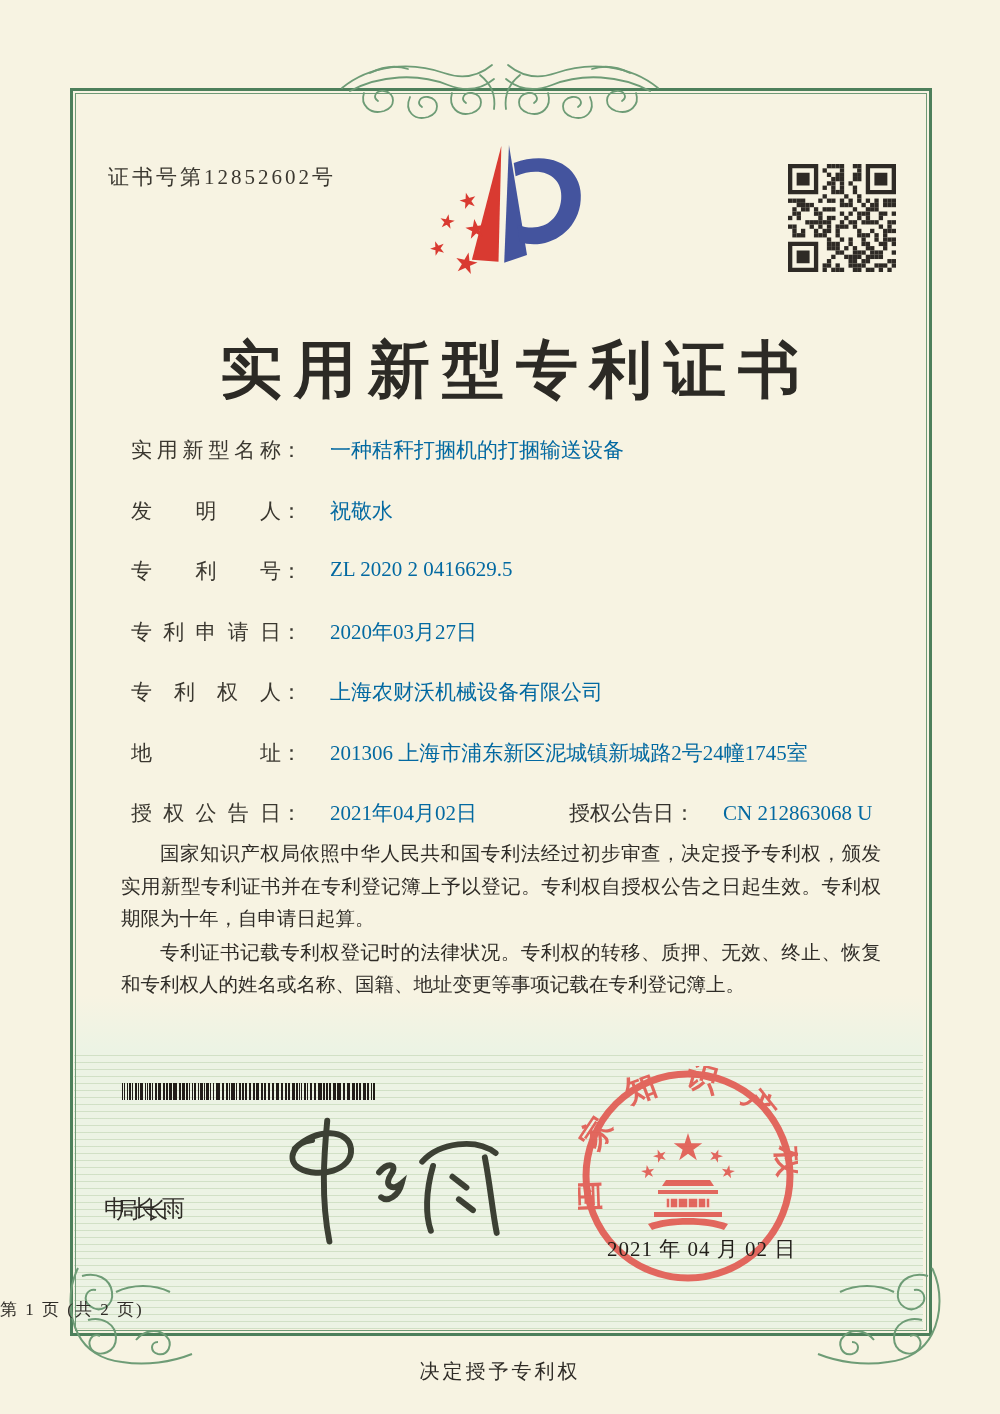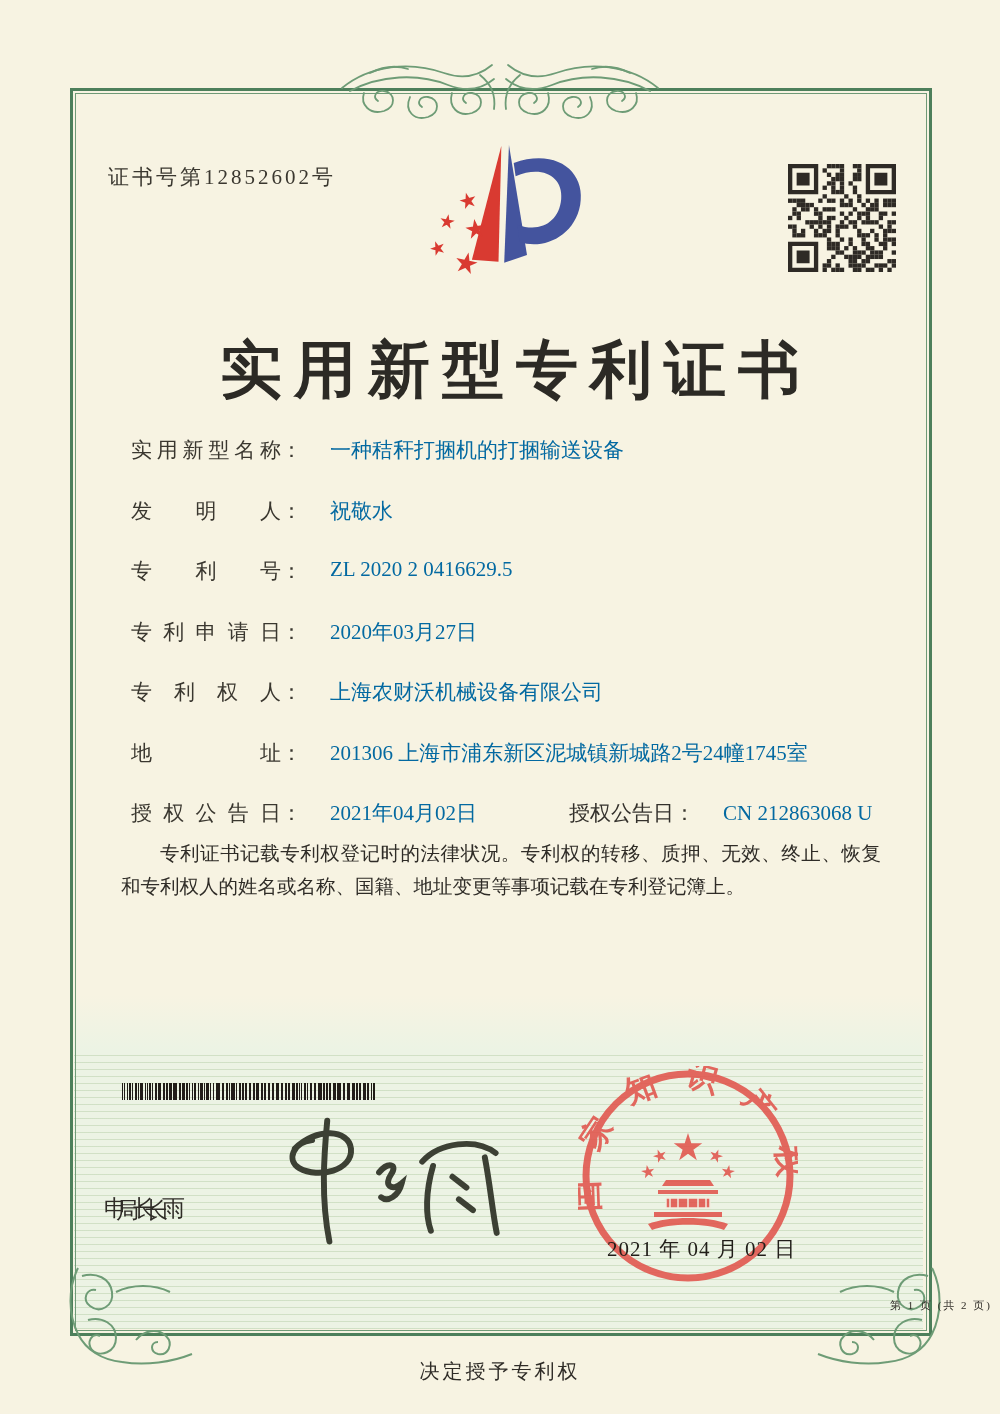--- a/index.html
+++ b/index.html
@@ -65,21 +65,21 @@
   .officer-title{position:absolute;left:116px;top:1148px;z-index:6;font-size:23px;letter-spacing:6px;color:#2f2c27;margin-top:47px;}
   .officer-name{position:absolute;left:104px;top:1193px;z-index:6;font-size:23px;letter-spacing:6px;color:#2f2c27;}
   .signature{position:absolute;left:262px;top:1112px;z-index:6;}
   .seal{position:absolute;left:578px;top:1066px;z-index:6;}
   .seal-date{
     position:absolute;left:607px;top:1235px;z-index:7;
     font-size:21px;letter-spacing:1px;color:#211e19;white-space:nowrap;
   }
   .page-info{
     position:absolute;left:0;top:1298px;width:992px;z-index:6;
-    text-align:right;font-size:11px;letter-spacing:2px;color:#2f2c27;
+    text-align:left;font-size:17px;letter-spacing:2px;color:#2f2c27;
   }
   .footer-note{
     position:absolute;left:0;top:1358px;width:1000px;z-index:6;
     text-align:center;font-size:20px;letter-spacing:3px;color:#2f2c27;
   }
   
   .orn-top{position:absolute;left:340px;top:53px;z-index:6;}
   .fl-bl{position:absolute;left:62px;top:1262px;z-index:6;}
   .fl-br{position:absolute;left:808px;top:1262px;z-index:6;transform:scaleX(-1);}
 </style>
@@ -405,20 +405,21 @@
     </div>
     <div class="frow">
       <span class="flabel">授权公告日</span>
         <span class="fcolon">：</span>
         <span class="fvalue">2021年04月02日</span>
       <span class="fpair2"><span>授权公告日</span><span class="fcolon">：</span><span class="fvalue">CN 212863068 U</span></span>
     </div>
   </div>
 
   <div class="paras">
+    <p>国家知识产权局依照中华人民共和国专利法经过初步审查，决定授予专利权，颁发实用新型专利证书并在专利登记簿上予以登记。专利权自授权公告之日起生效。专利权期限为十年，自申请日起算。</p>
     <p>专利证书记载专利权登记时的法律状况。专利权的转移、质押、无效、终止、恢复和专利权人的姓名或名称、国籍、地址变更等事项记载在专利登记簿上。</p>
   </div>
 
   <svg class="barcode" width="258" height="17" viewBox="0 0 258 17">
     <g id="bc-bars" fill="#211d18">
         <rect x="0" y="0" width="1" height="17"></rect>
         <rect x="2" y="0" width="1" height="17"></rect>
         <rect x="5" y="0" width="1" height="17"></rect>
         <rect x="7" y="0" width="2" height="17"></rect>
         <rect x="10" y="0" width="1" height="17"></rect>

